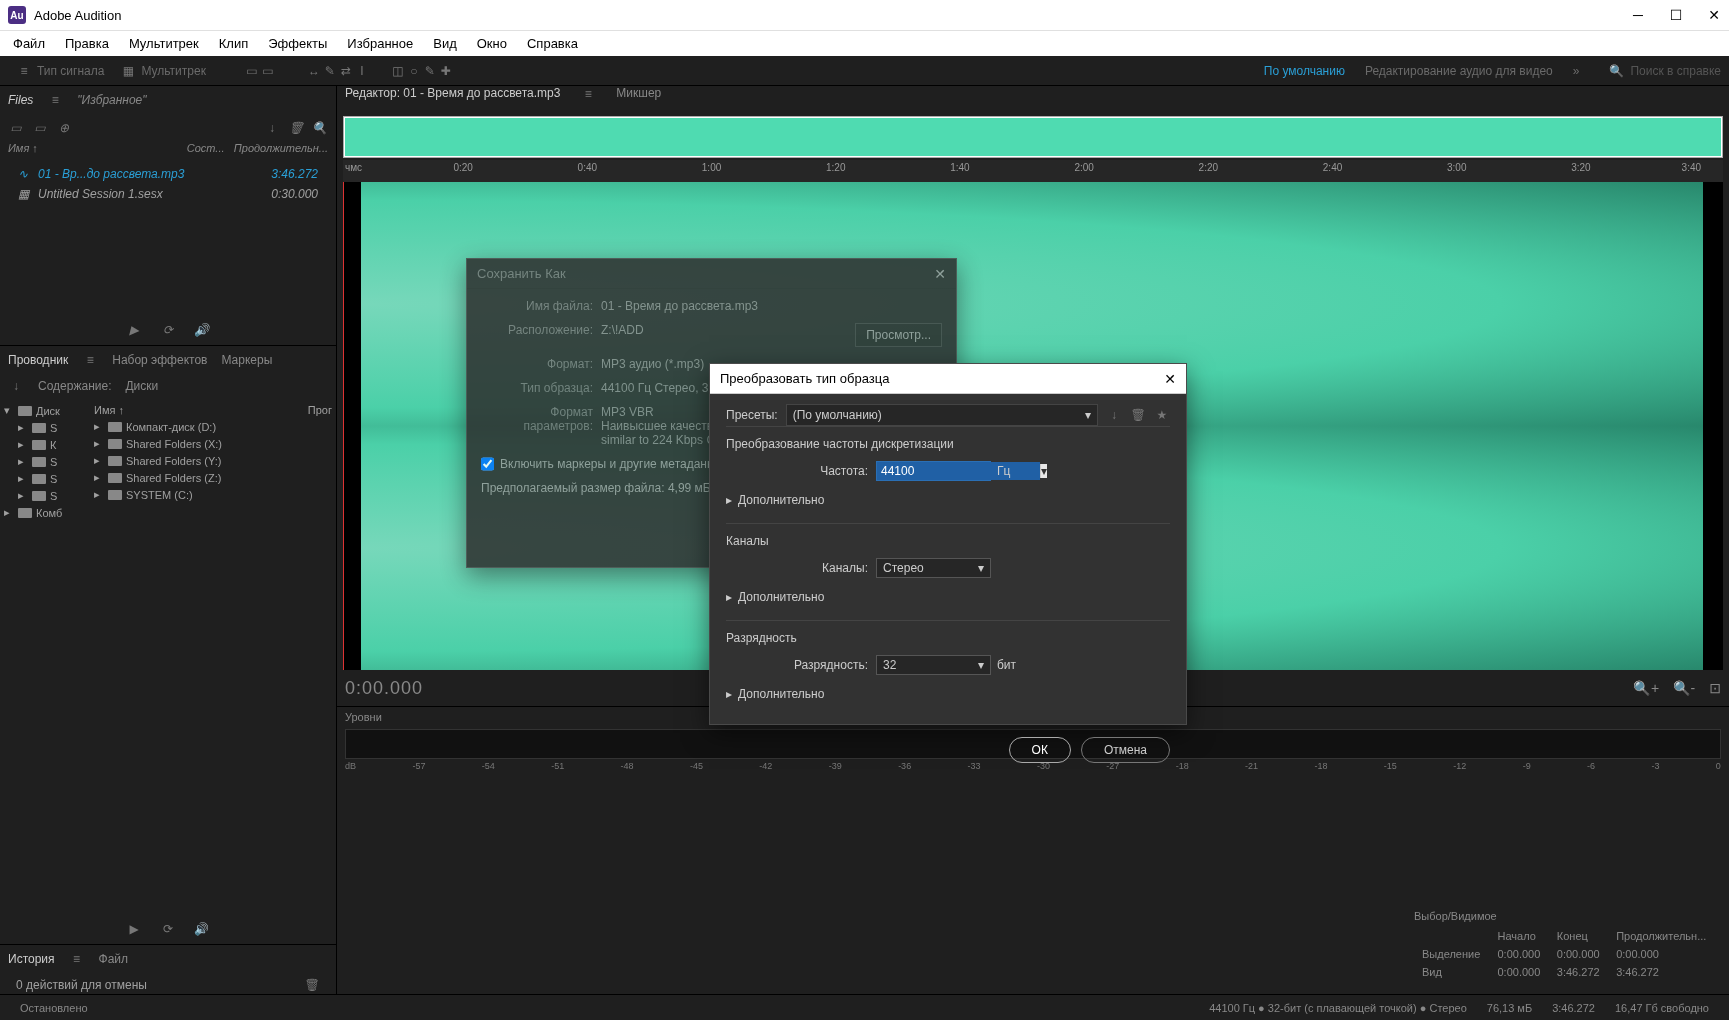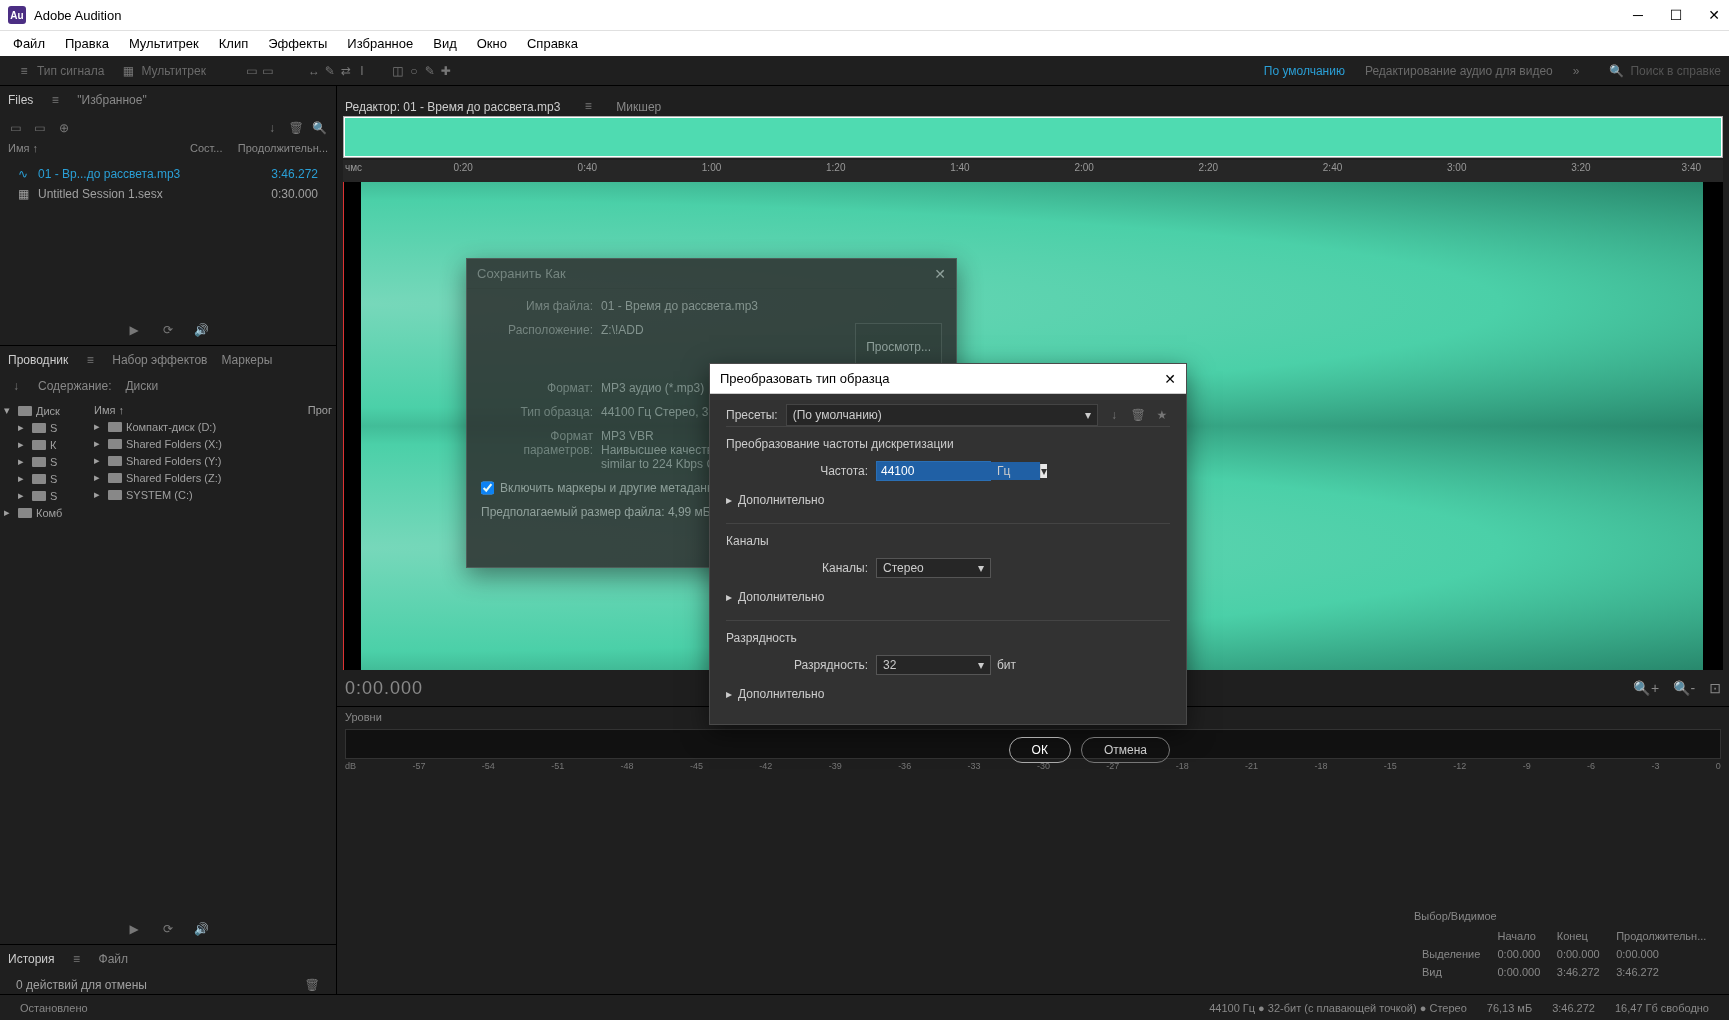--- a/index.html
+++ b/index.html
@@ -28,21 +28,21 @@
 .main { display:flex; height:908px; }
 .leftcol { width:337px; background:#1f1f1f; display:flex; flex-direction:column; border-right:1px solid #000;}
 .rightcol { flex:1; display:flex; flex-direction:column; background:#1f1f1f; }
 
 
 .panelhdr { height:28px; display:flex; align-items:center; padding:0 8px; gap:14px; background:#1f1f1f; color:#888;}
 .panelhdr .tab { cursor:pointer; padding:4px 0; }
 .panelhdr .tab.active { color:#ccc; }
 
 
-.filespanel { height:260px; border-bottom:1px solid #000; display:flex; flex-direction:column;}
+.filespanel { height:260px; border-bottom:1px solid #000; display:flex; flex-direction:column;font-style:italic;}
 .filetoolbar { height:28px; display:flex; align-items:center; padding:0 8px; gap:8px;}
 .filecols { height:22px; display:flex; padding:0 8px; font-size:11px; color:#888;}
 .filecols .c1 { width:190px;} .filecols .c2 { width:50px;} .filecols .c3 { flex:1; text-align:left;}
 .filelist { flex:1; }
 .filerow { height:20px; display:flex; align-items:center; padding:0 8px; cursor:pointer; font-size:12px;}
 .filerow.sel { color:#2a9fd6; }
 .filerow .ficon { width:20px; margin-left:10px; }
 .filerow .fname { width:170px; overflow:hidden; white-space:nowrap; text-overflow:ellipsis;}
 .filerow .fst{ width:50px;}
 .filerow .fdur{ flex:1; text-align:right; padding-right:10px;}
@@ -54,21 +54,21 @@
 .expltree { width:90px; background:#1f1f1f; padding:4px;}
 .explcontent { flex:1; padding:4px;}
 .treerow { display:flex; align-items:center; gap:4px; padding:2px 0; cursor:pointer; font-size:11px;}
 .treerow .chev { width:10px; }
 .diskicon { width:14px; height:10px; background:#888; border-radius:1px; display:inline-block;}
 
 
 .histpanel { height:50px; border-top:1px solid #000;}
 
 
-.editortabs { height:28px; display:flex; align-items:flex-end; padding:0 8px; gap:20px; color:#888;}
+.editortabs { height:28px; display:flex; align-items:flex-start; padding:0 8px; gap:20px; color:#888;}
 .editortabs .tab.active { color:#ccc; }
 .navwave { height:42px; background:#262626; margin:2px 6px; position:relative; }
 .navwave-inner { position:absolute; inset:2px; background:linear-gradient(90deg,#4fdbb1,#4fdbb1); display:flex; align-items:center;}
 .navwave-thumb { position:absolute; inset:0; border:1px solid #aaa; box-shadow:inset 0 0 0 1px #fff;}
 
 .timeline { height:22px; background:#262626; margin:0 6px; display:flex; font-size:10px; color:#999; position:relative;}
 .timeline .tick { position:absolute; top:2px; font-size:10px;}
 .waveform { height:488px; margin:0 6px; background:#000; position:relative; overflow:hidden;}
 .wave-ch { position:absolute; left:18px; right:20px; height:50%; }
 .wave-ch.top { top:0;} .wave-ch.bot { bottom:0;}
@@ -100,21 +100,21 @@
 .dialog { position:absolute; background:#323232; border:1px solid #4a4a4a; box-shadow:0 8px 24px rgba(0,0,0,0.5); pointer-events:auto; color:#999;}
 .dialog .dtitle { height:30px; display:flex; align-items:center; padding:0 10px; font-size:13px; color:#aaa; border-bottom:1px solid #2a2a2a;}
 .dialog .dtitle .spacer{flex:1;}
 .dialog .dclose { cursor:pointer; font-size:14px; color:#999;}
 .dialog.saveas { left:466px; top:258px; width:491px; height:310px; background:#2d2d2d; opacity:0.85;}
 .dialog.saveas .dtitle { color:#777;}
 .saveas .body{ padding:10px 14px; font-size:12px;}
 .saveas .row{ display:flex; margin-bottom:10px;}
 .saveas .lbl{ width:120px; text-align:right; padding-right:8px; color:#777;}
 .saveas .val{ flex:1; color:#888;}
-.saveas .browsebtn{ margin-left:10px; padding:16px 10px; background:#2a2a2a; border:1px solid #444; cursor:pointer;}
+.saveas .browsebtn{ margin-left:10px; padding:4px 10px; background:#2a2a2a; border:1px solid #444; cursor:pointer;}
 
 .dialog.convert { left:709px; top:363px; width:478px; height:362px; background:#323232;}
 .convert .dtitle { background:#fff; color:#000; border-bottom:1px solid #ccc;}
 .convert .dclose{ color:#000;}
 .convert .body{ padding:10px 16px;}
 .convert .presetrow{ display:flex; align-items:center; gap:8px; margin-bottom:0;}
 .convert .presetrow .lbl{ color:#ccc;}
 .convert .presetsel{ flex:1; background:#262626; border:1px solid #444; padding:3px 6px; display:flex; color:#ccc;}
 .convert .section{ border-top:1px solid #444; padding:10px 0 4px; margin-bottom:8px;}
 .convert .secttl{ color:#ccc; margin-bottom:10px;}

